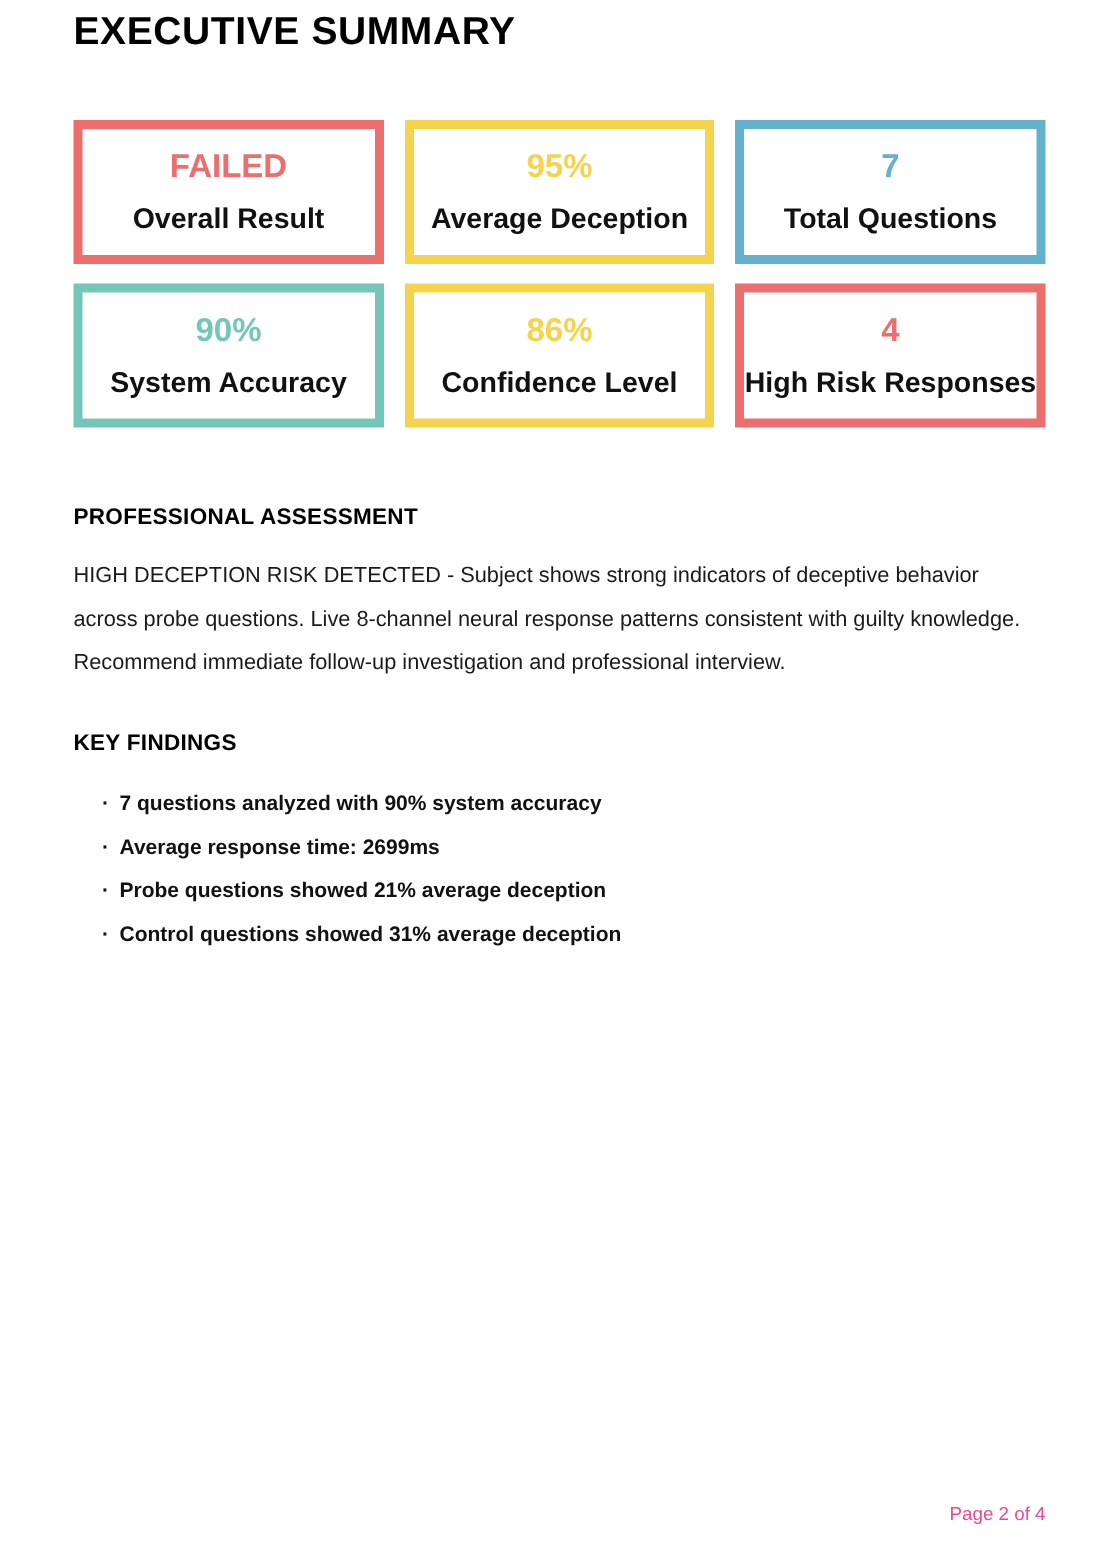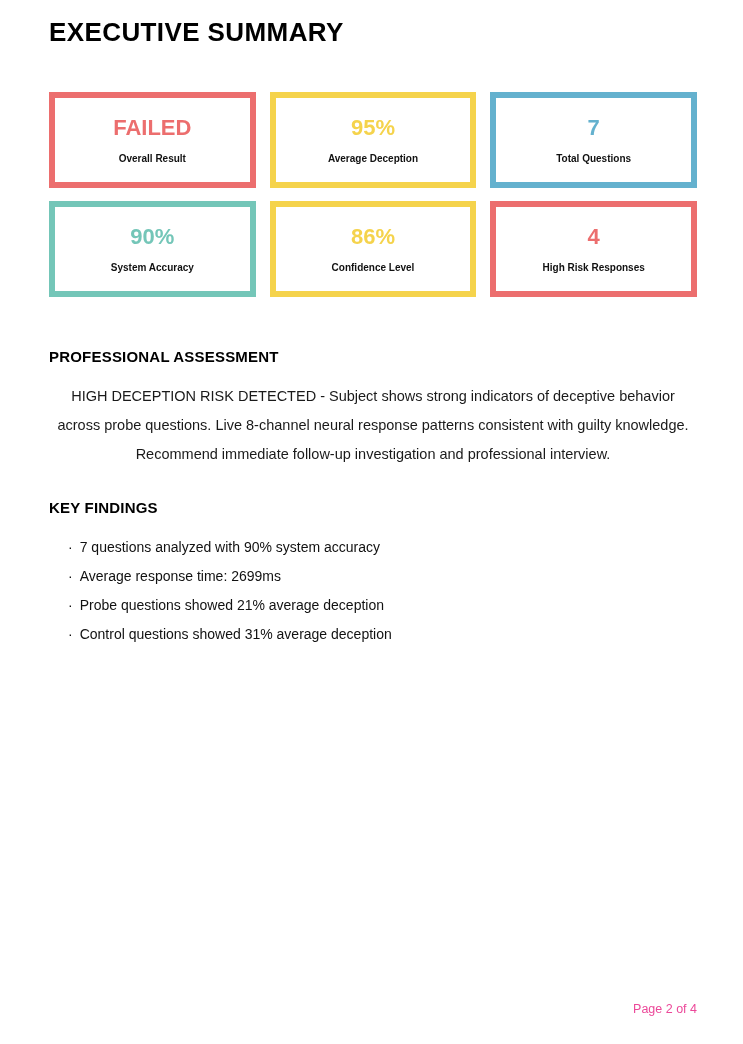--- a/index.html
+++ b/index.html
@@ -4,21 +4,21 @@
 <style>
   html, body { margin:0; padding:0; }
   body {
     width:743px; height:1044px;
     background:#ffffff;
     font-family:"Liberation Sans", sans-serif;
     color:#111111;
     position:relative;
     overflow:hidden;
   }
-  .page { padding:16px 46px 0 49px; }
+  .page { padding:4px 46px 0 49px; }
 
   .doc-title {
     margin:0;
     font-size:26px;
     font-weight:bold;
     letter-spacing:0.4px;
     color:#000000;
     line-height:32px;
   }
 
@@ -40,52 +40,51 @@
     gap:15px;
     text-align:center;
   }
   .stat-value {
     font-size:22px;
     font-weight:bold;
     color:var(--c);
     line-height:1;
   }
   .stat-label {
-    font-size:10px;
+    font-size:19px;
     font-weight:bold;
     color:#111111;
     line-height:1;
   }
 
   .section-heading {
     margin:0;
     font-size:15px;
     font-weight:bold;
     color:#000000;
     line-height:24px;
     letter-spacing:0.2px;
   }
   .assessment-heading { margin-top:48px; }
   .assessment-body {
     margin:13px 0 12px 0;
     font-size:14.5px;
     line-height:29px;
     color:#1a1a1a;
     max-width:650px;
-    text-align:center;
   }
   .findings-heading { margin-top:27px; }
   .findings-list {
     list-style:none;
     margin:13px 0 0 0;
     padding:0 0 0 19px;
   }
   .finding-item {
     font-size:14px;
-    font-weight:normal;
+    font-weight:bold;
     color:#111111;
     line-height:29px;
   }
   .bullet-glyph { margin-right:7px; }
 
   .page-footer {
     position:absolute;
     top:1001px;
     right:46px;
     font-size:12.5px;

